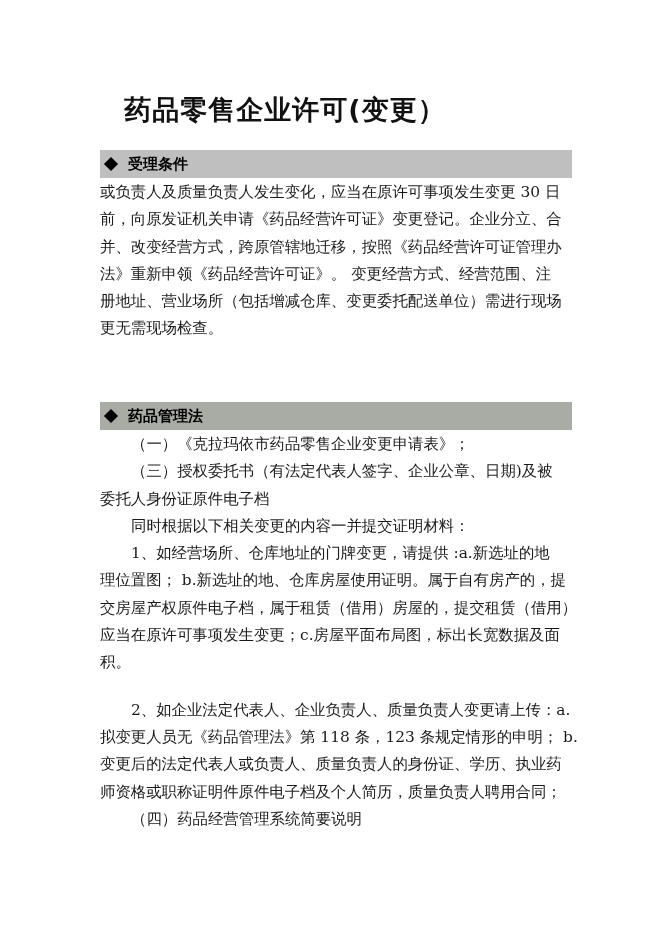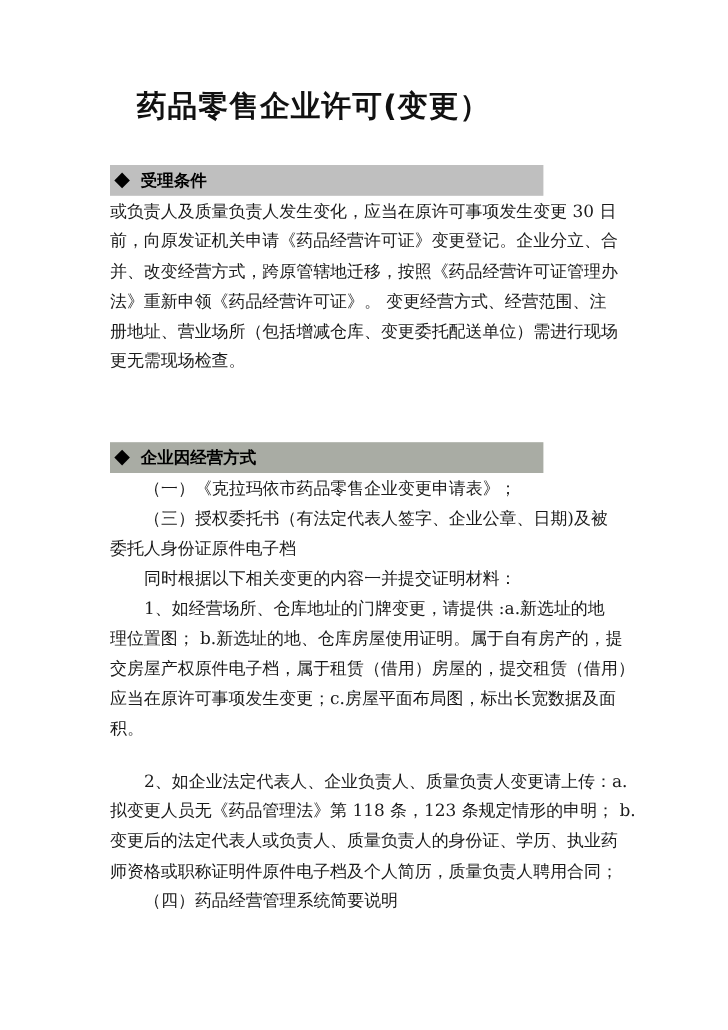--- a/index.html
+++ b/index.html
@@ -15,33 +15,33 @@
       font-family: "DejaVu Serif", "Liberation Serif", serif;
       color: #111111;
     }
     .page {
       position: absolute;
       left: 0; top: 0;
       width: 662px; height: 936px;
     }
     .title {
       position: absolute;
-      left: 0; top: 78px;
+      left: 0; top: 92px;
       width: 570px;
       text-align: center;
       font-family: "DejaVu Sans", "Liberation Sans", sans-serif;
       font-size: 27px;
       font-weight: bold;
       letter-spacing: 1px;
       color: #111;
     }
     .section-bar {
       position: absolute;
       left: 100px;
-      width: 394px;
+      width: 472px;
       height: 28px;
       display: flex;
       align-items: center;
       font-family: "DejaVu Sans", "Liberation Sans", sans-serif;
       font-size: 15px;
       font-weight: bold;
       color: #000;
       box-sizing: border-box;
       padding-left: 2px;
     }
@@ -84,21 +84,21 @@
     <div class="line">或负责人及质量负责人发生变化，应当在原许可事项发生变更 30 日</div>
     <div class="line">前，向原发证机关申请《药品经营许可证》变更登记。企业分立、合</div>
     <div class="line">并、改变经营方式，跨原管辖地迁移，按照《药品经营许可证管理办</div>
     <div class="line">法》重新申领《药品经营许可证》。 变更经营方式、经营范围、注</div>
     <div class="line">册地址、营业场所（包括增减仓库、变更委托配送单位）需进行现场</div>
     <div class="line">更无需现场检查。</div>
   </div>
 
   <div class="section-bar bar2">
     <span class="diamond"></span>
-    <span>企业因经营方式</span>
+    <span>药品管理法</span>
   </div>
 
   <div class="body" style="top:431px;">
     <div class="line indent">（一）《克拉玛依市药品零售企业变更申请表》；</div>
     <div class="line indent">（三）授权委托书（有法定代表人签字、企业公章、日期)及被</div>
     <div class="line">委托人身份证原件电子档</div>
     <div class="line indent">同时根据以下相关变更的内容一并提交证明材料：</div>
     <div class="line indent">1、如经营场所、仓库地址的门牌变更，请提供 :a.新选址的地</div>
     <div class="line">理位置图； b.新选址的地、仓库房屋使用证明。属于自有房产的，提</div>
     <div class="line">交房屋产权原件电子档，属于租赁（借用）房屋的，提交租赁（借用）</div>

